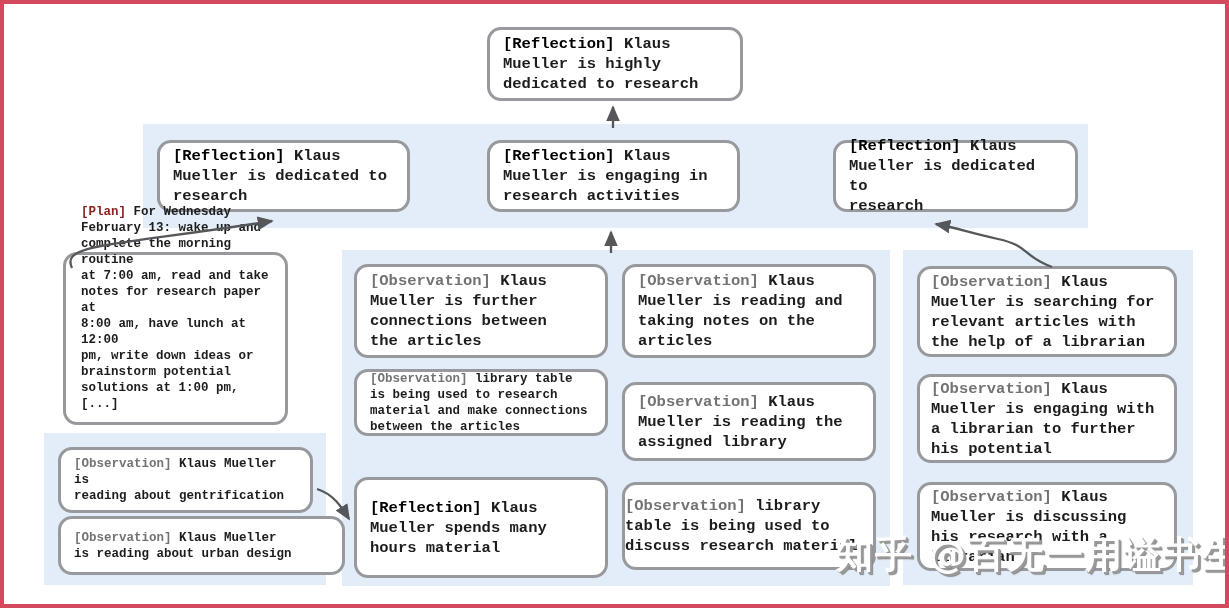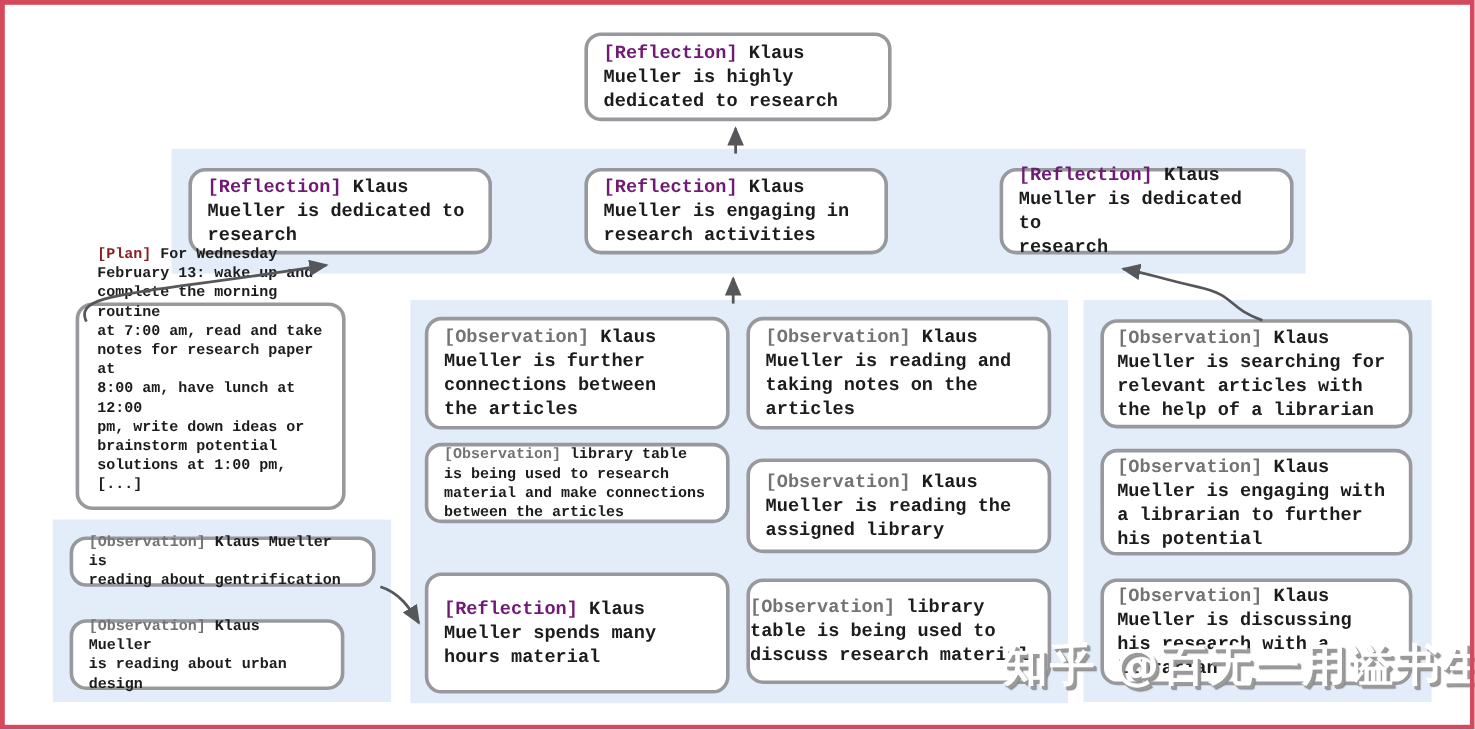--- a/index.html
+++ b/index.html
@@ -11,33 +11,33 @@
   .frame{position:absolute;inset:0;border:4px solid #d5495f;pointer-events:none;z-index:50;}
   .panel{position:absolute;background:#e3edfa;z-index:1;}
   .box{
     position:absolute;z-index:3;background:#ffffff;border:3px solid #97999c;border-radius:14px;
     display:flex;align-items:center;padding:2px 13px;box-sizing:border-box;
     font-weight:bold;color:#1c1c1c;
   }
   .big{font-size:15.5px;line-height:20px;}
   .small{font-size:12.5px;line-height:16px;}
   .txt{white-space:pre-line;}
-  .tag-reflection{color:#701a75;}
+  .tag-reflection{color:#000000;}
   .tag-observation{color:#737373;}
   .tag-plan{color:#8b2020;}
 
   #n-top {left:487px;top:27px;width:256px;height:74px;}
   #band-row2{left:143px;top:124px;width:945px;height:104px;}
   #n-r2l{left:157px;top:140px;width:253px;height:72px;}
   #n-r2m{left:487px;top:140px;width:253px;height:72px;}
   #n-r2r{left:833px;top:140px;width:245px;height:72px;}
   #n-plan{left:63px;top:252px;width:225px;height:173px;padding:10px 15px;align-items:flex-end;}
   #panel-left{left:44px;top:433px;width:282px;height:152px;}
-  #n-lo1{left:58px;top:447px;width:255px;height:42px;}
-  #n-lo2{left:58px;top:516px;width:229px;height:59px;}
+  #n-lo1{left:58px;top:447px;width:255px;height:66px;}
+  #n-lo2{left:58px;top:516px;width:287px;height:59px;}
   #panel-mid{left:342px;top:250px;width:548px;height:336px;}
   #n-a1{left:354px;top:264px;width:254px;height:94px;}
   #n-a2{left:354px;top:369px;width:254px;height:67px;}
   #n-a3{left:354px;top:477px;width:254px;height:101px;}
   #n-b1{left:622px;top:264px;width:254px;height:94px;}
   #n-b2{left:622px;top:382px;width:254px;height:79px;}
   #n-b3{left:622px;top:482px;width:254px;height:88px;padding:2px 0;}
   #panel-right{left:903px;top:250px;width:290px;height:335px;}
   #n-r1{left:917px;top:266px;width:260px;height:91px;padding:2px 11px;}
   #n-r2box{left:917px;top:374px;width:260px;height:89px;padding:2px 11px;}

